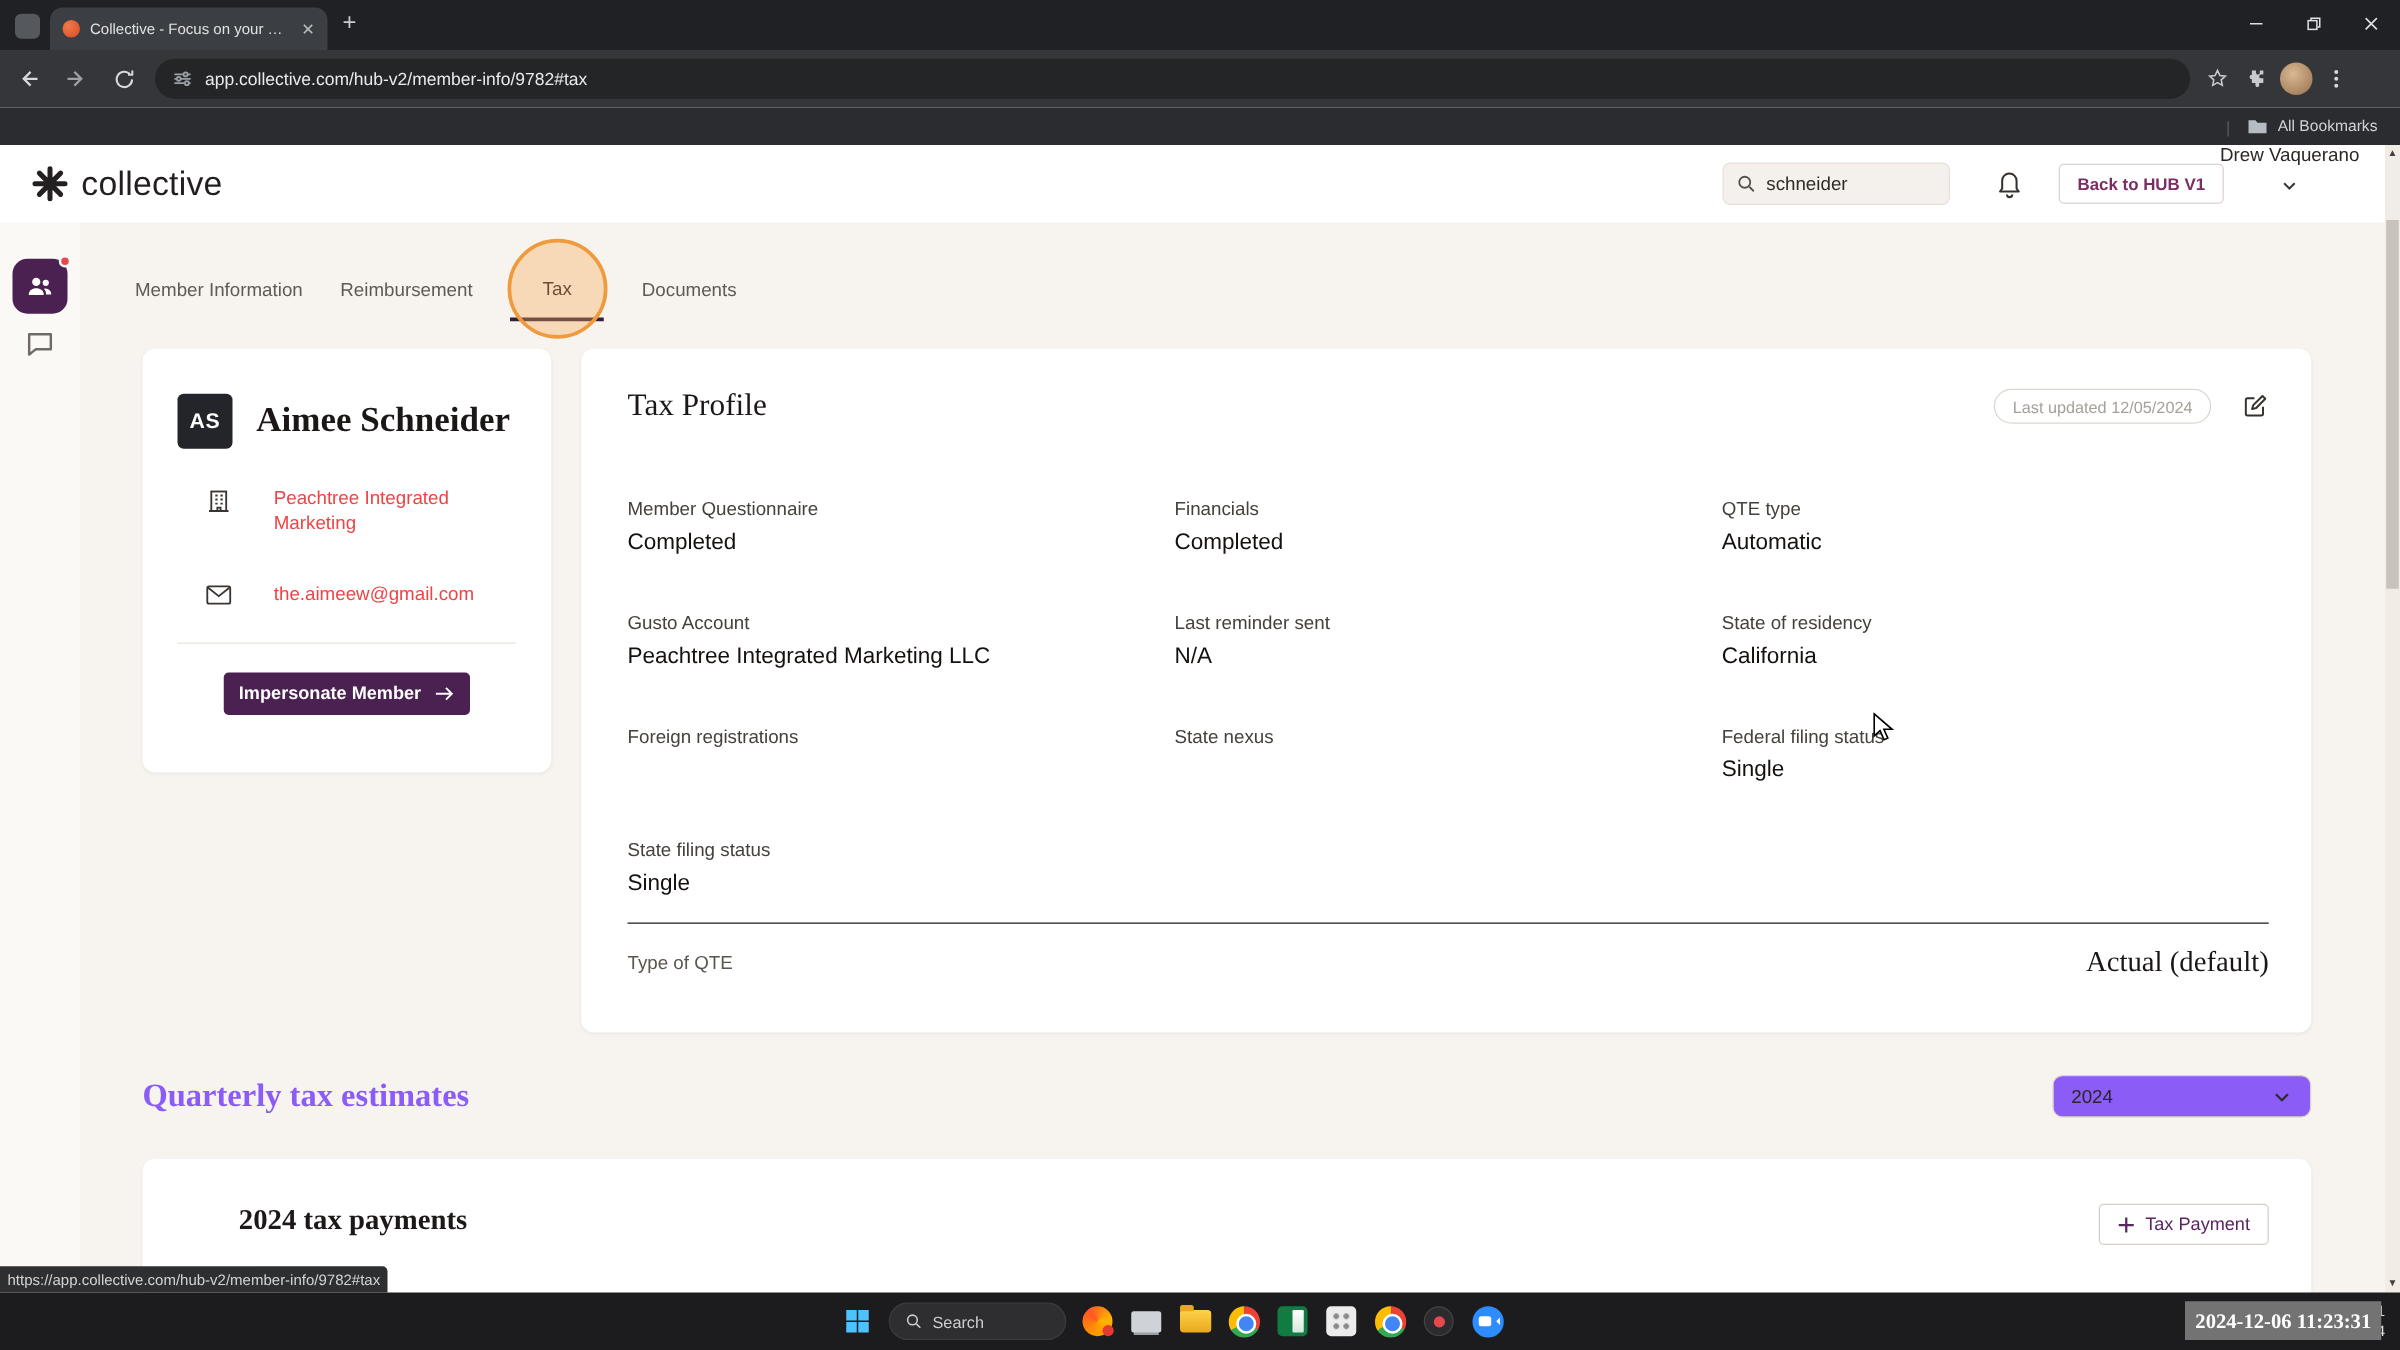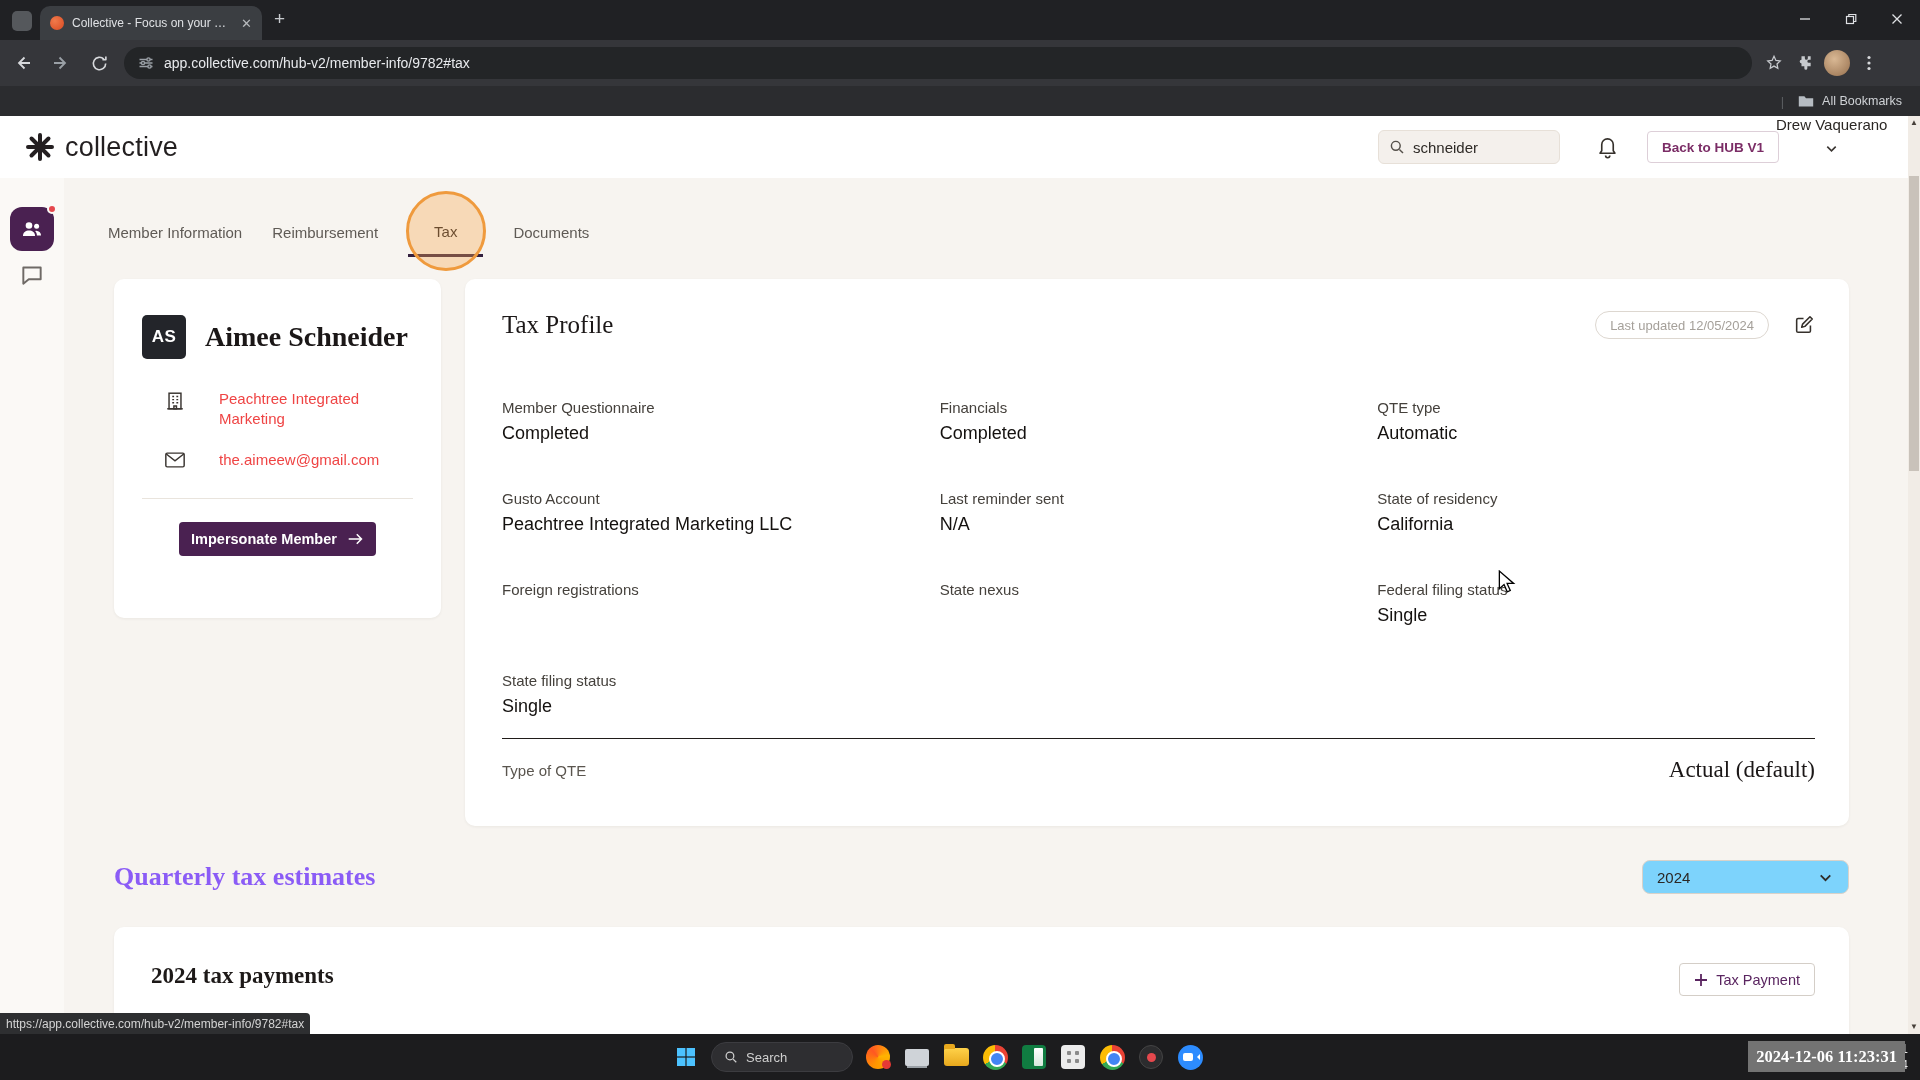--- a/index.html
+++ b/index.html
@@ -72,24 +72,24 @@
   .fcell .flabel { font-size:15px; color:#45413c; margin-bottom:7px; }
   .fcell .fvalue { font-size:18px; color:#14110f; }
   .tp-hr { position:absolute; top:459px; left:37px; right:34px; border-top:1px solid #201c19; }
   .qte-row { position:absolute; top:478px; left:37px; right:34px; display:flex; align-items:center; justify-content:space-between; }
   .qte-label { font-size:15px; color:#5a554e; }
   .qte-value { font-family:"Liberation Serif", serif; font-size:23px; color:#1b1717; }
 
   
   .q-row { display:flex; align-items:center; justify-content:space-between; padding:34px 71px 0 50px; }
   .q-heading { font-family:"Liberation Serif", serif; font-size:26px; font-weight:700; color:#8b5cf6; }
-  .year-select { width:207px; height:34px; background:#7dd3fc; border:1px solid #d8d2ca; border-radius:8px; display:flex; align-items:center; justify-content:space-between; padding:0 14px; font-size:15px; color:#2b2724; }
+  .year-select { width:207px; height:34px; background:#8b5cf6; border:1px solid #d8d2ca; border-radius:8px; display:flex; align-items:center; justify-content:space-between; padding:0 14px; font-size:15px; color:#2b2724; }
   .paycard-wrap { padding:33px 71px 0 50px; }
   .paycard { background:#fff; border-radius:10px; box-shadow:0 1px 3px rgba(40,30,20,.06); height:130px; padding:36px 34px 0 37px; display:flex; align-items:flex-start; }
-  .pay-title { font-family:"Liberation Serif", serif; font-size:23px; font-weight:700; color:#1d1918; }
+  .pay-title { font-family:"Liberation Serif", serif; font-size:23px; font-weight:700; color:#1d1918;margin-left:40px; }
   .pay-btn { margin-left:auto; height:33px; border:1px solid #d4cec7; background:#fff; border-radius:4px; color:#5a2560; font-size:14.5px; font-weight:500; display:flex; align-items:center; gap:8px; padding:0 14px; font-family:"Liberation Sans",sans-serif; }
 
   
   .status-bubble { position:absolute; left:0; top:1013px; height:21px; background:#2e2f31; color:#d4d4d4; font-size:12px; display:flex; align-items:center; padding:0 6px; border-radius:0 4px 0 0; z-index:20; }
   .scrollbar { position:absolute; right:0; top:116px; width:12px; height:918px; background:#f1ece6; z-index:15; }
   .sb-thumb { position:absolute; left:1px; right:1px; top:60px; height:295px; background:#c9c2ba; }
   .sb-arrow { position:absolute; left:0; right:0; text-align:center; font-size:8px; color:#47403a; line-height:10px; }
 
   
   .taskbar { position:absolute; left:0; top:1034px; width:1920px; height:46px; background:#1c1c1e; z-index:30; }
@@ -275,21 +275,21 @@
         </div>
         <div class="prow">
           <svg width="22" height="24" viewBox="0 0 24 24" fill="none" stroke="#3a3531" stroke-width="1.6">
               <rect x="5.5" y="3.5" width="13" height="17"></rect>
               <path d="M3.5 20.5h17"></path>
               <path d="M9 7h2M13.5 7h2M9 10.5h2M13.5 10.5h2M9 14h2M13.5 14h2"></path>
               <path d="M10.8 17.5h2.8v3h-2.8z"></path>
             </svg>
           <div class="ptext">Peachtree Integrated Marketing</div>
         </div>
-        <div class="prow" style="margin-top:20px">
+        <div class="prow" style="margin-top:36px">
           <svg width="22" height="20" viewBox="0 0 24 20" fill="none" stroke="#3a3531" stroke-width="1.6">
               <rect x="2" y="2.5" width="20" height="15" rx="1.5"></rect>
               <path d="M2.5 3.5L12 11l9.5-7.5"></path>
             </svg>
           <div class="ptext">the.aimeew@gmail.com</div>
         </div>
         <div class="pdivider"></div>
         <button class="impersonate">
           <span>Impersonate Member</span>
           <svg width="17" height="14" viewBox="0 0 20 16" fill="none" stroke="#ffffff" stroke-width="1.8">

